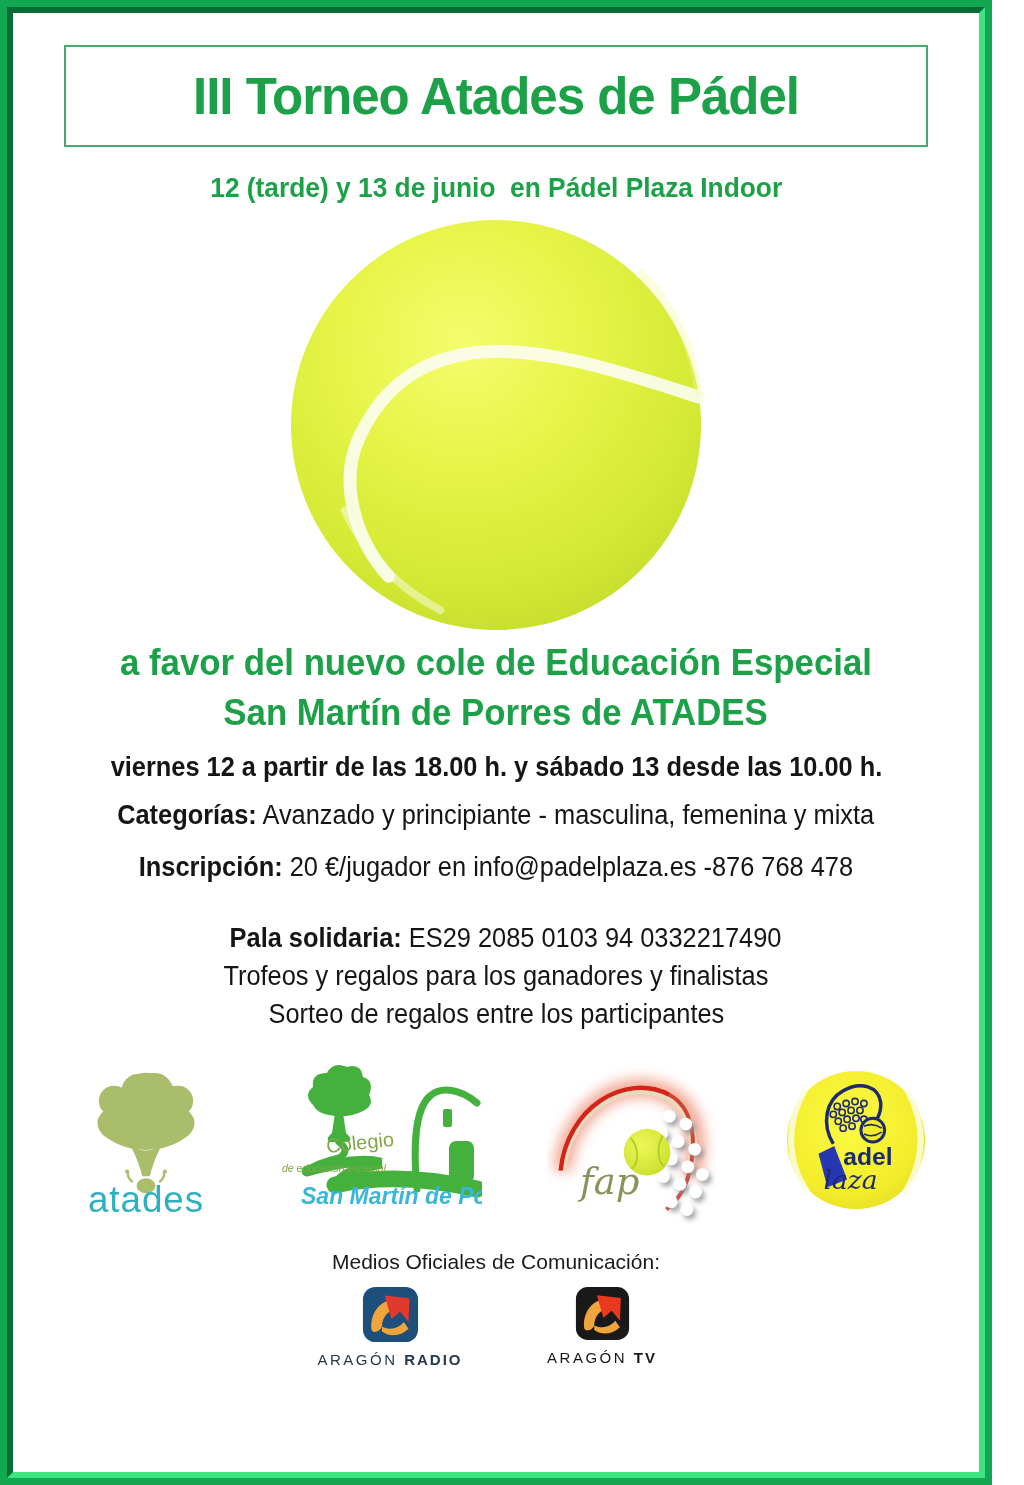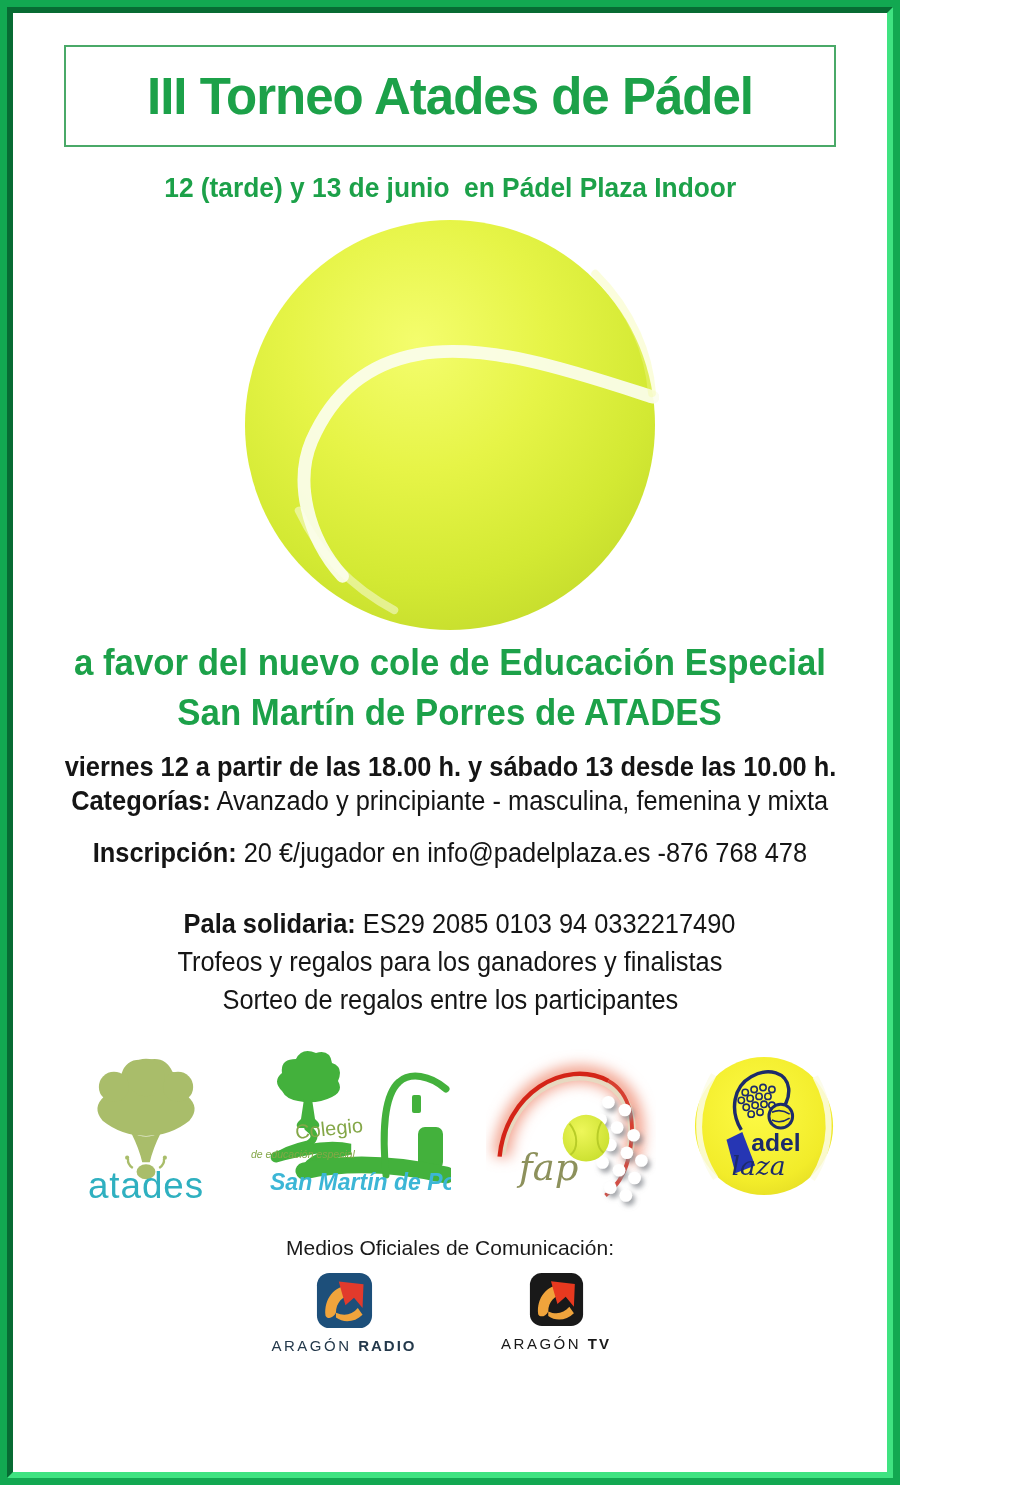--- a/index.html
+++ b/index.html
@@ -1,21 +1,21 @@
 <!DOCTYPE html>
 <html><head>
 <meta charset="utf-8">
 <style>
   html,body{margin:0;padding:0;}
   body{
     width:1024px;height:1485px;background:#ffffff;
     font-family:"Liberation Sans", sans-serif;
     -webkit-font-smoothing:antialiased;
   }
-  .page{position:relative;width:900px;height:1485px;background:#fff;overflow:hidden;}
+  .page{position:relative;width:992px;height:1485px;background:#fff;overflow:hidden;}
   
   .frame-outer{position:absolute;inset:0;border:7px solid #12a851;pointer-events:none;z-index:5;}
   .frame-inner{position:absolute;inset:7px;border:6px solid;border-color:#076b33 #3fe381 #3fe381 #076b33;pointer-events:none;z-index:5;}
   .content{position:relative;z-index:1;text-align:center;}
 
   .title-box{
     margin:45px 64px 0 64px;height:98px;border:2px solid #4aa968;
     display:flex;align-items:center;justify-content:center;
   }
   .title{
@@ -24,21 +24,21 @@
   .subtitle{
     margin-top:25px;font-size:28px;font-weight:bold;color:#1ca149;white-space:pre;
   }
   .narrow{display:inline-block;transform:scaleX(.94);transform-origin:50% 50%;white-space:pre;}
   .ball-wrap{margin-top:12px;height:420px;}
   .ball-wrap svg{filter:blur(.6px);}
   .beneficiary{margin-top:2px;font-size:37px;font-weight:bold;color:#1ca149;line-height:50px;}
   .schedule{margin-top:12px;font-size:27px;font-weight:bold;color:#151515;line-height:34px;}
   .detail{font-size:27px;color:#151515;line-height:34px;}
   .detail b{font-weight:bold;}
-  .mt14{text-decoration:underline;} .mt2{margin-top:18px;} .mt28{margin-top:37px;padding-left:18px;} .mt32{margin-top:32px;} .mt4{margin-top:4px;}
+  .mt14{margin-top:14px;text-decoration:underline;} .mt2{margin-top:18px;} .mt28{margin-top:37px;padding-left:18px;} .mt32{margin-top:32px;} .mt4{margin-top:4px;}
 
   .logos-row{
     margin-top:22px;height:175px;display:flex;align-items:center;justify-content:space-between;
     padding:0 62px 0 80px;
   }
   .logo-item{display:flex;align-items:center;justify-content:center;}
 
   .media-heading{margin-top:22px;font-size:21px;color:#1a1a1a;}
   .media-row{margin-top:12px;display:flex;justify-content:center;align-items:flex-start;gap:52px;}
   .media-item{display:flex;flex-direction:column;align-items:center;gap:8px;width:160px;}

